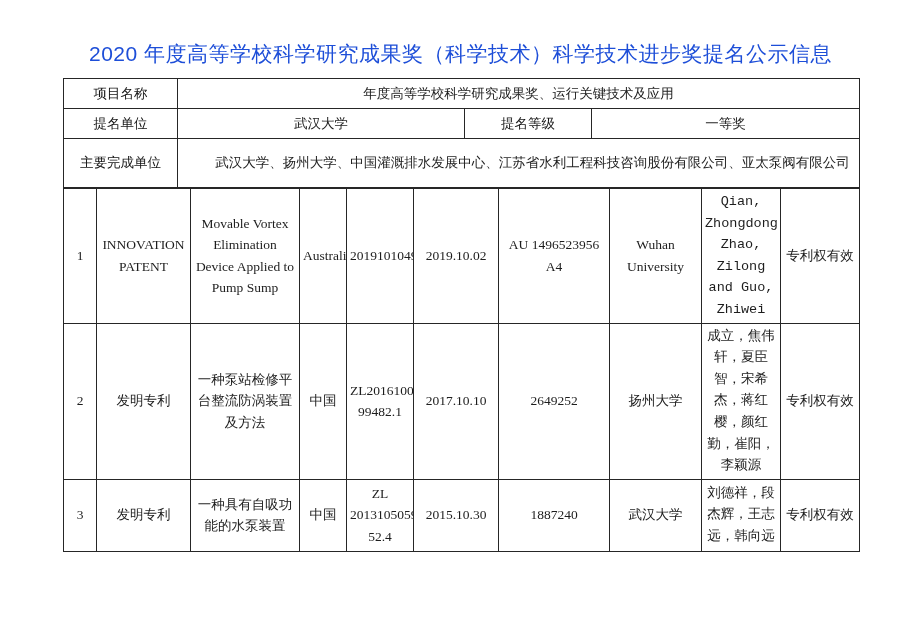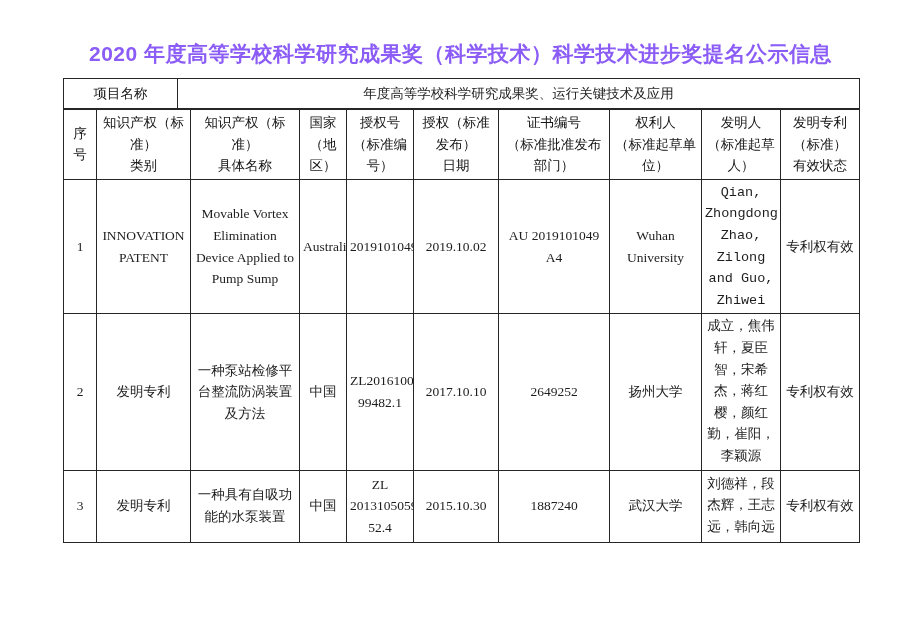--- a/index.html
+++ b/index.html
@@ -13,23 +13,23 @@
     position: relative;
     overflow: hidden;
     font-family: "Liberation Serif", serif;
     color: #1d1d1d;
   }
   .page-title {
     margin: 40px 40px 10px 40px;
     text-align: center;
     font-family: "Liberation Sans", sans-serif;
     font-size: 21px;
-    font-weight: bold;
+    font-weight: normal;
     letter-spacing: 0.5px;
-    color: #8b5cf6;
+    color: #1d4ed8;
   }
   table.doc {
     border-collapse: collapse;
     table-layout: fixed;
     margin-left: 63px;
     width: 701px;
   }
   table.doc td, table.doc th {
     border: 1px solid #262626;
     padding: 2px 3px;
@@ -96,66 +96,55 @@
     <col style="width:114px">
       <col style="width:287px">
       <col style="width:127px">
       <col style="width:268px">
   </colgroup>
   <tbody>
       <tr class="r-project">
     <td class="info-label">项目名称</td>
     <td colspan="3" class="v-project">年度高等学校科学研究成果奖、运行关键技术及应用</td>
   </tr>
+  <tr class="r-nominator">
+    <td class="info-label">提名单位</td>
+    <td>武汉大学</td>
+    <td class="info-label">提名等级</td>
+    <td>一等奖</td>
+  </tr>
+  <tr class="r-orgs">
+    <td class="info-label">主要完成单位</td>
+    <td colspan="3" class="v-orgs">武汉大学、扬州大学、中国灌溉排水发展中心、江苏省水利工程科技咨询股份有限公司、亚太泵阀有限公司</td>
+  </tr>
 </tbody>
   </table>
 
 <table class="doc ip">
   <colgroup>
     <col style="width:33px">
       <col style="width:94px">
       <col style="width:109px">
       <col style="width:47px">
     <col style="width:67px">
       <col style="width:85px">
       <col style="width:111px">
       <col style="width:92px">
     <col style="width:79px">
       <col style="width:79px">
   </colgroup>
   <tbody>
-  <tr class="hdr">
-    <td>序号</td>
-    <td>知识产权（标准）
-类别</td>
-    <td>知识产权（标准）
-具体名称</td>
-    <td>国家
-（地区）</td>
-    <td>授权号
-（标准编号）</td>
-    <td>授权（标准发布）
-日期</td>
-    <td>证书编号
-（标准批准发布部门）</td>
-    <td>权利人
-（标准起草单位）</td>
-    <td>发明人
-（标准起草人）</td>
-    <td>发明专利（标准）
-有效状态</td>
-  </tr>
   <tr class="r-data1">
     <td class="col-no">1</td>
     <td>INNOVATION PATENT</td>
     <td class="col-name">Movable Vortex Elimination Device Applied to Pump Sump</td>
     <td class="col-no">Australia</td>
     <td class="col-authno">2019101049</td>
     <td>2019.10.02</td>
-    <td class="col-certno">AU 2019101049 A4</td>
+    <td class="col-certno">AU 1496523956 A4</td>
     <td>Wuhan University</td>
     <td class="col-inventors">Qian, Zhongdong; Zhao, Zilong and Guo, Zhiwei</td>
     <td>专利权有效</td>
   </tr>
   <tr class="r-data2">
     <td class="col-no">2</td>
     <td>发明专利</td>
     <td class="col-name">一种泵站检修平台整流防涡装置及方法</td>
     <td class="col-no">中国</td>
     <td class="col-authno">ZL2016100

